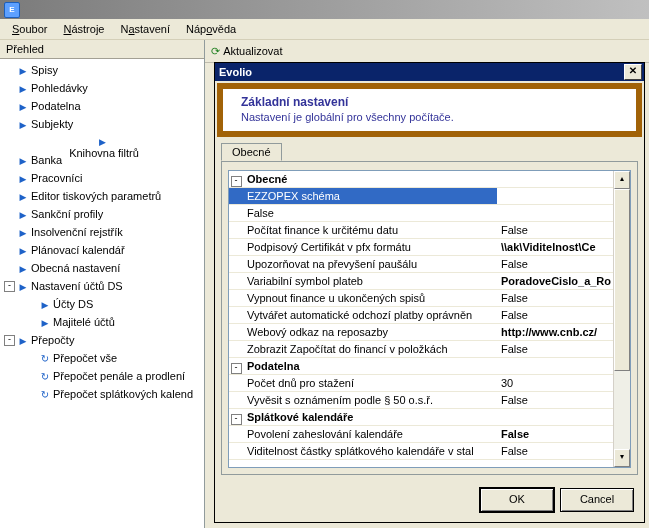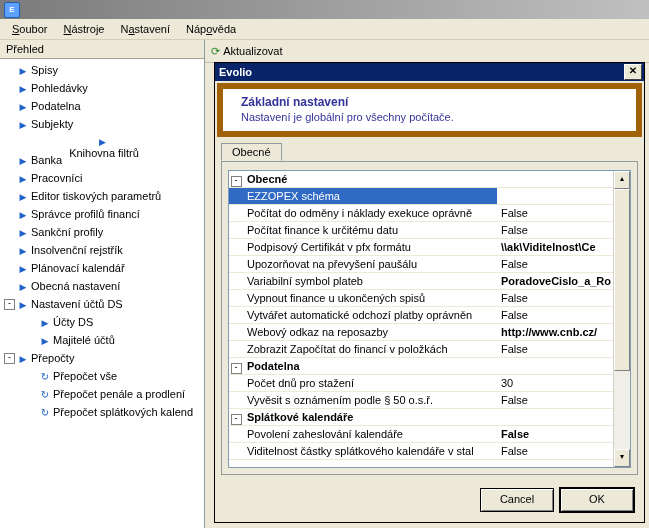--- a/index.html
+++ b/index.html
@@ -338,25 +338,20 @@
           <span class="tree-label">Pracovníci</span>
         </div>
         <div class="tree-row" style="padding-left: 4px;">
           <span class="exp"></span>
           <span class="node-icon play"></span>
           <span class="tree-label">Editor tiskových parametrů</span>
         </div>
         <div class="tree-row" style="padding-left: 4px;">
           <span class="exp"></span>
           <span class="node-icon play"></span>
-          <span class="tree-label">Správce profilů financí</span>
-        </div>
-        <div class="tree-row" style="padding-left: 4px;">
-          <span class="exp"></span>
-          <span class="node-icon play"></span>
           <span class="tree-label">Sankční profily</span>
         </div>
         <div class="tree-row" style="padding-left: 4px;">
           <span class="exp"></span>
           <span class="node-icon play"></span>
           <span class="tree-label">Insolvenční rejstřík</span>
         </div>
         <div class="tree-row" style="padding-left: 4px;">
           <span class="exp"></span>
           <span class="node-icon play"></span>
@@ -432,21 +427,20 @@
                 <span class="pg-toggle"><span class="box">-</span></span>
                 <span class="pg-name">Obecné</span>
               </div>
               <div class="pg-row selected">
                 <span class="pg-toggle"></span>
                 <span class="pg-name">EZZOPEX schéma</span>
                 <span class="pg-val"></span>
               </div>
               <div class="pg-row">
                 <span class="pg-toggle"></span>
-                <span class="pg-name">Počítat do odměny i náklady exekuce oprávně</span>
                 <span class="pg-val">False</span>
               </div>
               <div class="pg-row">
                 <span class="pg-toggle"></span>
                 <span class="pg-name">Počítat finance k určitému datu</span>
                 <span class="pg-val">False</span>
               </div>
               <div class="pg-row">
                 <span class="pg-toggle"></span>
                 <span class="pg-name">Podpisový Certifikát v pfx formátu</span>
@@ -514,18 +508,18 @@
           <div class="scrollbar-v">
             <div class="sb-btn">▴</div>
             <div class="sb-track">
               <div class="sb-thumb"></div>
             </div>
             <div class="sb-btn">▾</div>
           </div>
         </div>
       </div>
       <div class="dialog-buttons">
+        <div class="btn default">OK</div>
         <div class="btn">Cancel</div>
-        <div class="btn default">OK</div>
       </div>
     </div>
   </div>
 </div>
 
 </body></html>

